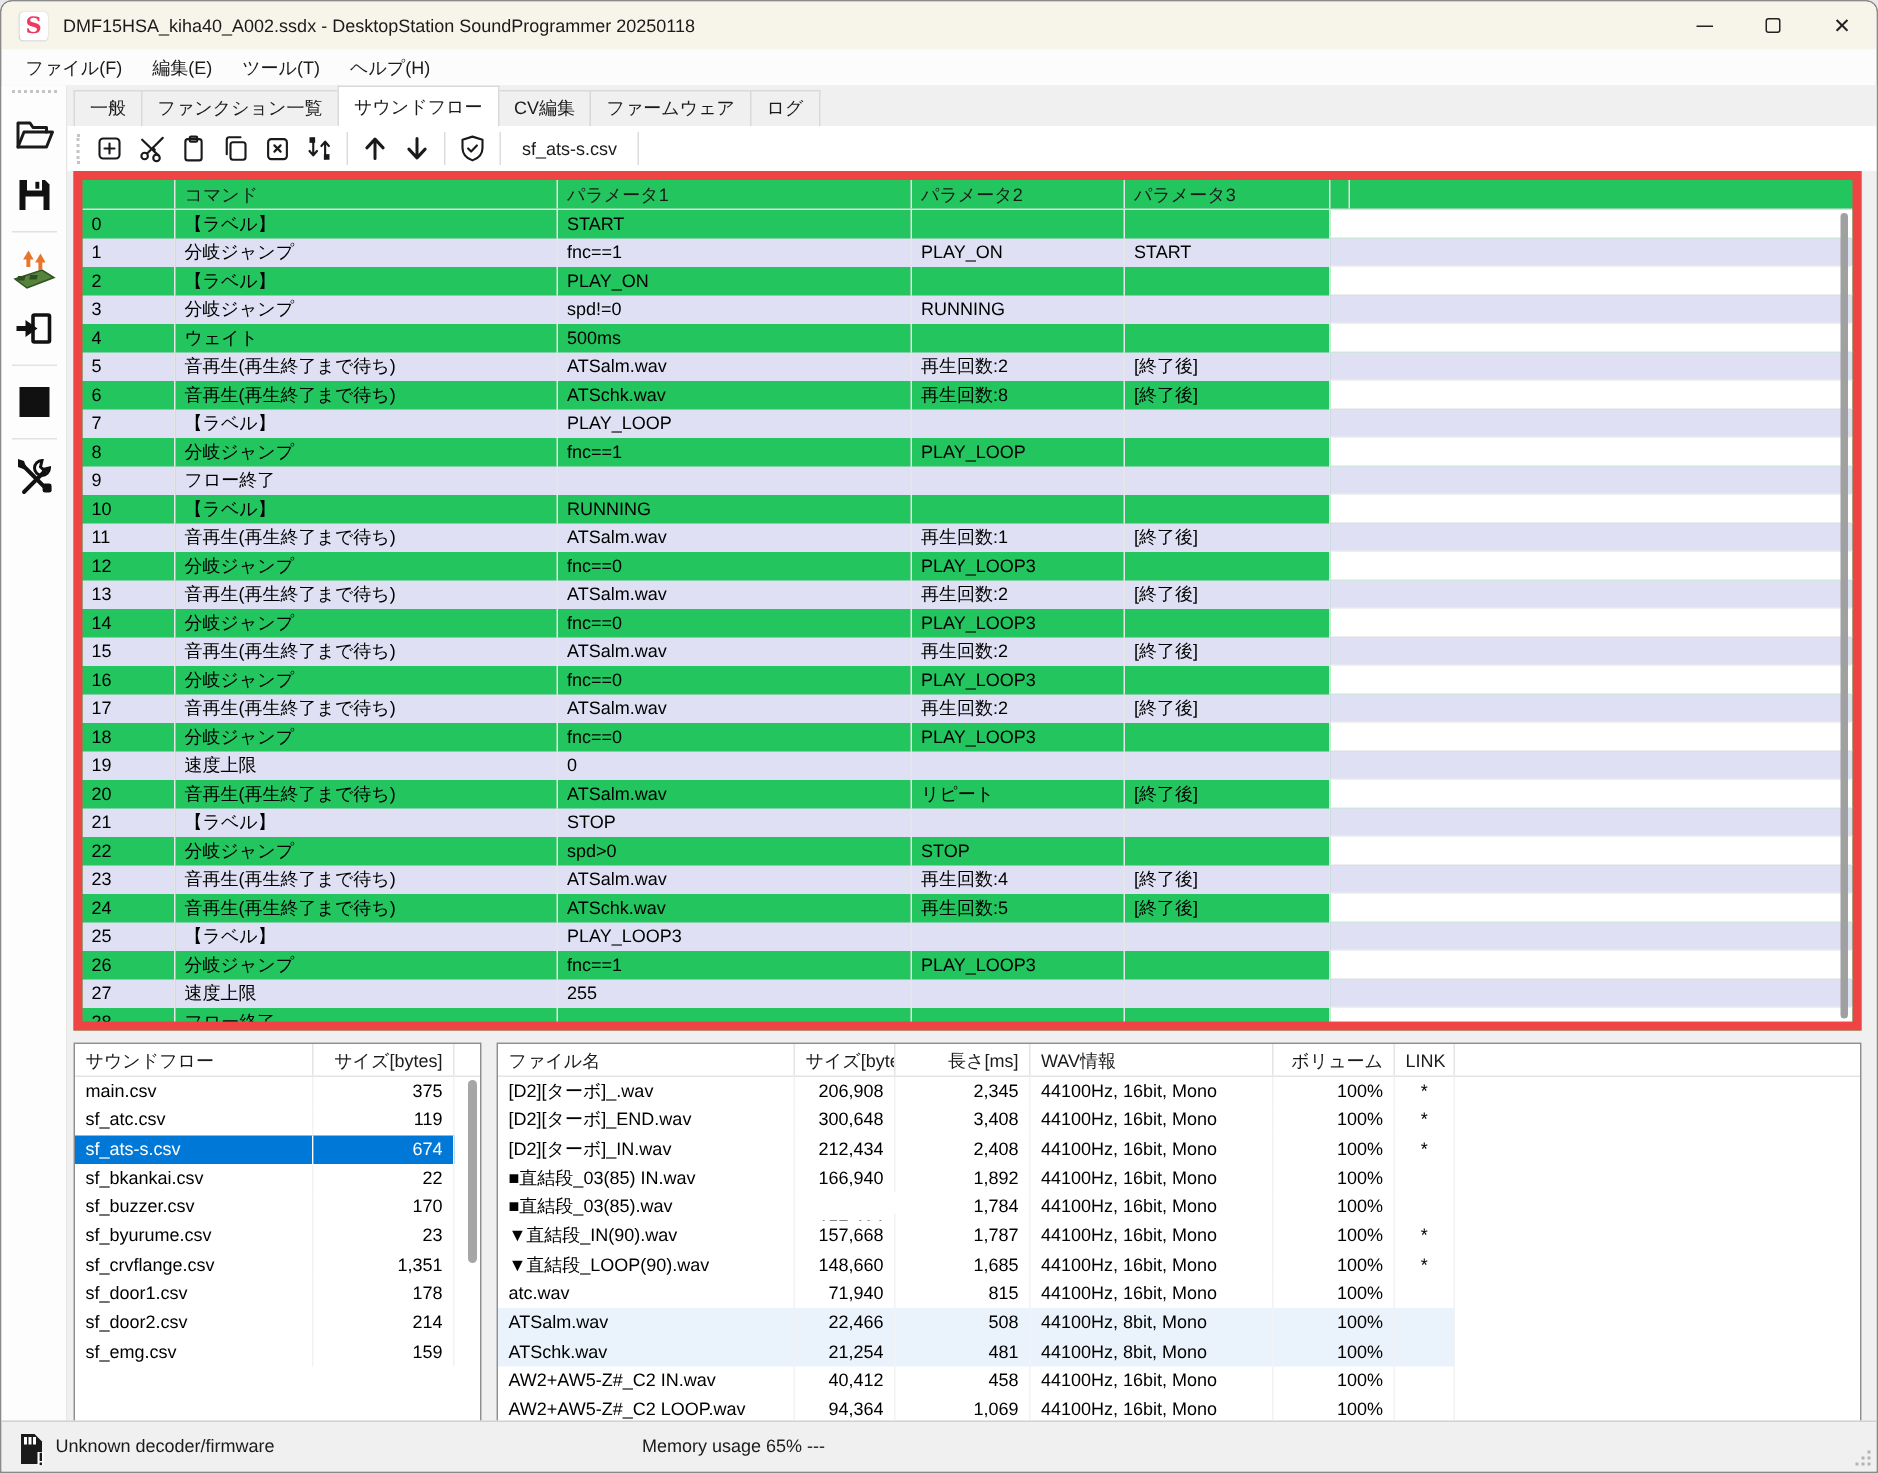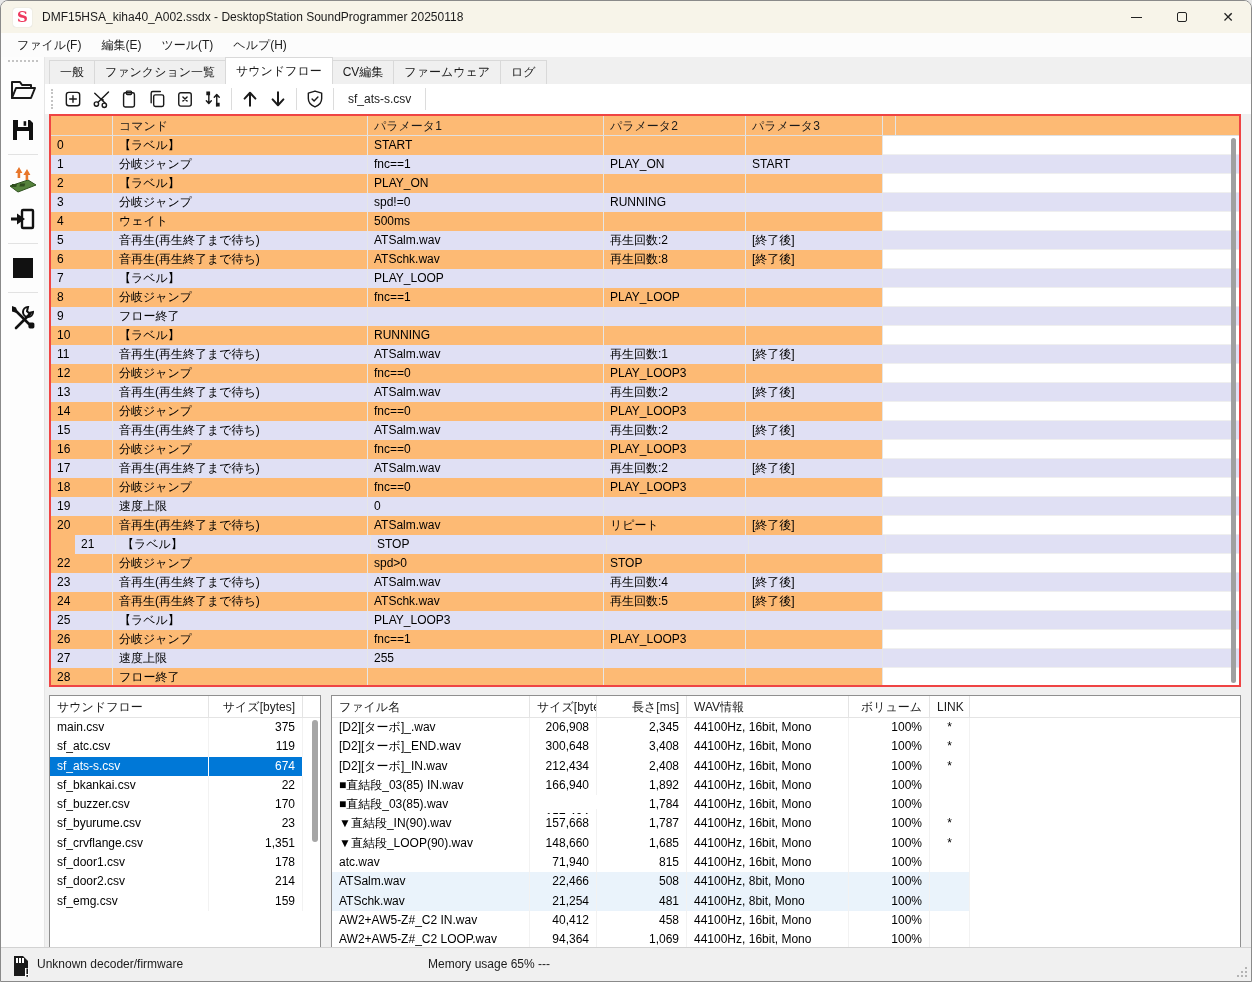--- a/index.html
+++ b/index.html
@@ -39,21 +39,21 @@
   .tab.active { background:#fff; height:27px; position:relative; z-index:2; }
 
   
   .toolbar { height:30px; background:#fff; display:flex; align-items:center; padding-left:4px; flex:0 0 auto; }
   .tb-grip { height:20px; border-left:2px dotted #c4c4c4; margin:0 6px 0 2px; }
   .tb-btn { width:28px; height:26px; display:flex; align-items:center; justify-content:center; }
   .tb-sep { width:1px; height:22px; background:#dcdcdc; margin:0 4px; }
   .tb-filename { font-size:12px; color:#1b1b1b; padding:0 10px; }
 
   
-  .flow-wrap { margin-left:4px; width:1192px; height:573px; background:#fdba74; border:2px solid #ef4444; position:relative; flex:0 0 auto; overflow:hidden; }
+  .flow-wrap { margin-left:4px; width:1192px; height:573px; background:#22c55e; border:6px solid #ef4444; position:relative; flex:0 0 auto; overflow:hidden; }
   .flow-header { display:flex; height:20px; border-bottom:1px solid #e0e0e0; }
   .fh { font-size:12px; color:#1b1b1b; line-height:20px; padding:0 6px; border-right:1px solid #e4e4e4; overflow:hidden; white-space:nowrap; }
   .flow-row { display:flex; height:19px; }
   .fc { font-size:12px; color:#000; line-height:19px; padding:0 6px; border-right:1px solid #e6e6e6; overflow:hidden; white-space:nowrap; }
   .flow-row.odd .fc { background:#e0e0f4; }
   .fc.fempty { border-right:none; flex:1 1 auto; background:#fff; border-bottom:1px solid #efefef; }
   .flow-scroll { position:absolute; right:3px; top:22px; bottom:2px; width:5px; }
   .flow-thumb { position:absolute; top:0; bottom:0; width:5px; background:#a0a0a0; border-radius:3px; }
 
   .gap8 { height:8px; flex:0 0 auto; }
@@ -442,21 +442,21 @@
             </div>
             <div class="flow-row">
               <div class="fc" style="width: 62px;">20</div>
               <div class="fc" style="width: 255px;">音再生(再生終了まで待ち)</div>
               <div class="fc" style="width: 236px;">ATSalm.wav</div>
               <div class="fc" style="width: 142px;">リピート</div>
               <div class="fc" style="width: 137px;">[終了後]</div>
               <div class="fc fempty"></div>
             </div>
             <div class="flow-row odd">
-              <div class="fc" style="width: 41px; margin-left: 24px;">21</div>
+              <div class="fc" style="width: 62px;">21</div>
               <div class="fc" style="width: 255px;">【ラベル】</div>
               <div class="fc" style="width: 236px;">STOP</div>
               <div class="fc" style="width: 142px;"></div>
               <div class="fc" style="width: 137px;"></div>
               <div class="fc fempty"></div>
             </div>
             <div class="flow-row">
               <div class="fc" style="width: 62px;">22</div>
               <div class="fc" style="width: 255px;">分岐ジャンプ</div>
               <div class="fc" style="width: 236px;">spd&gt;0</div>

